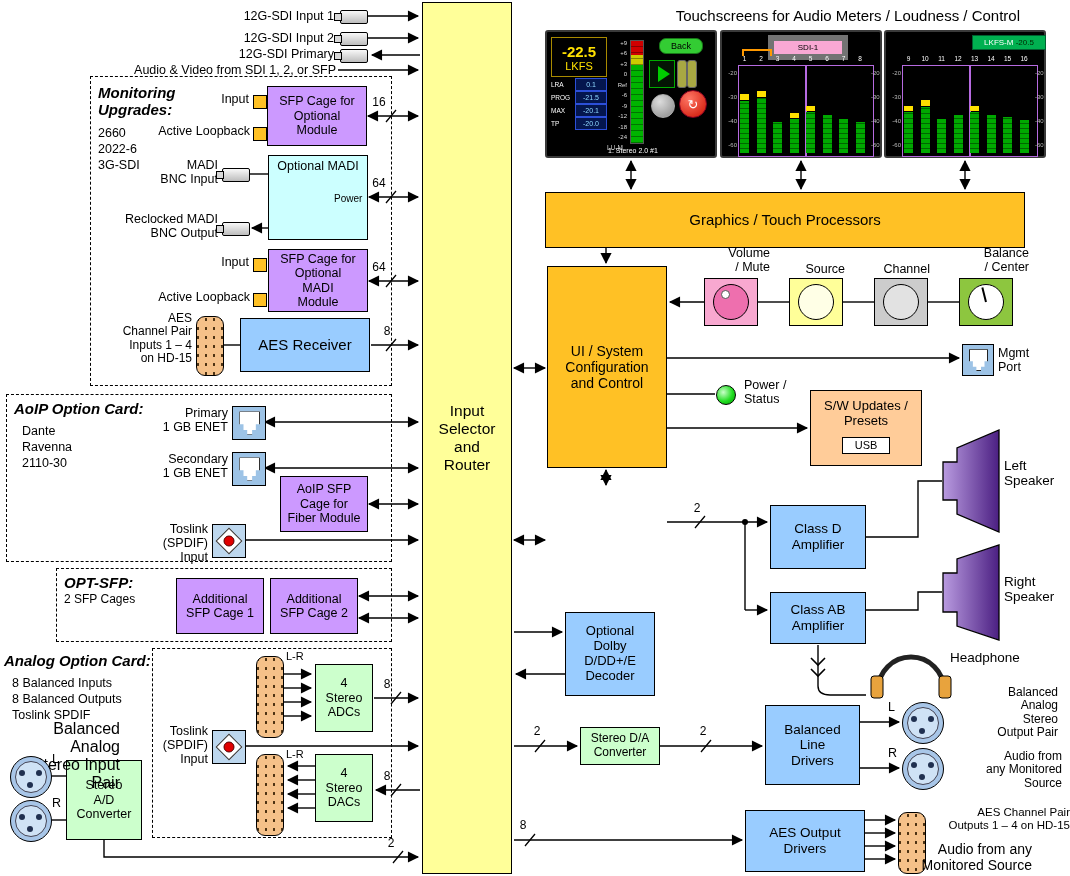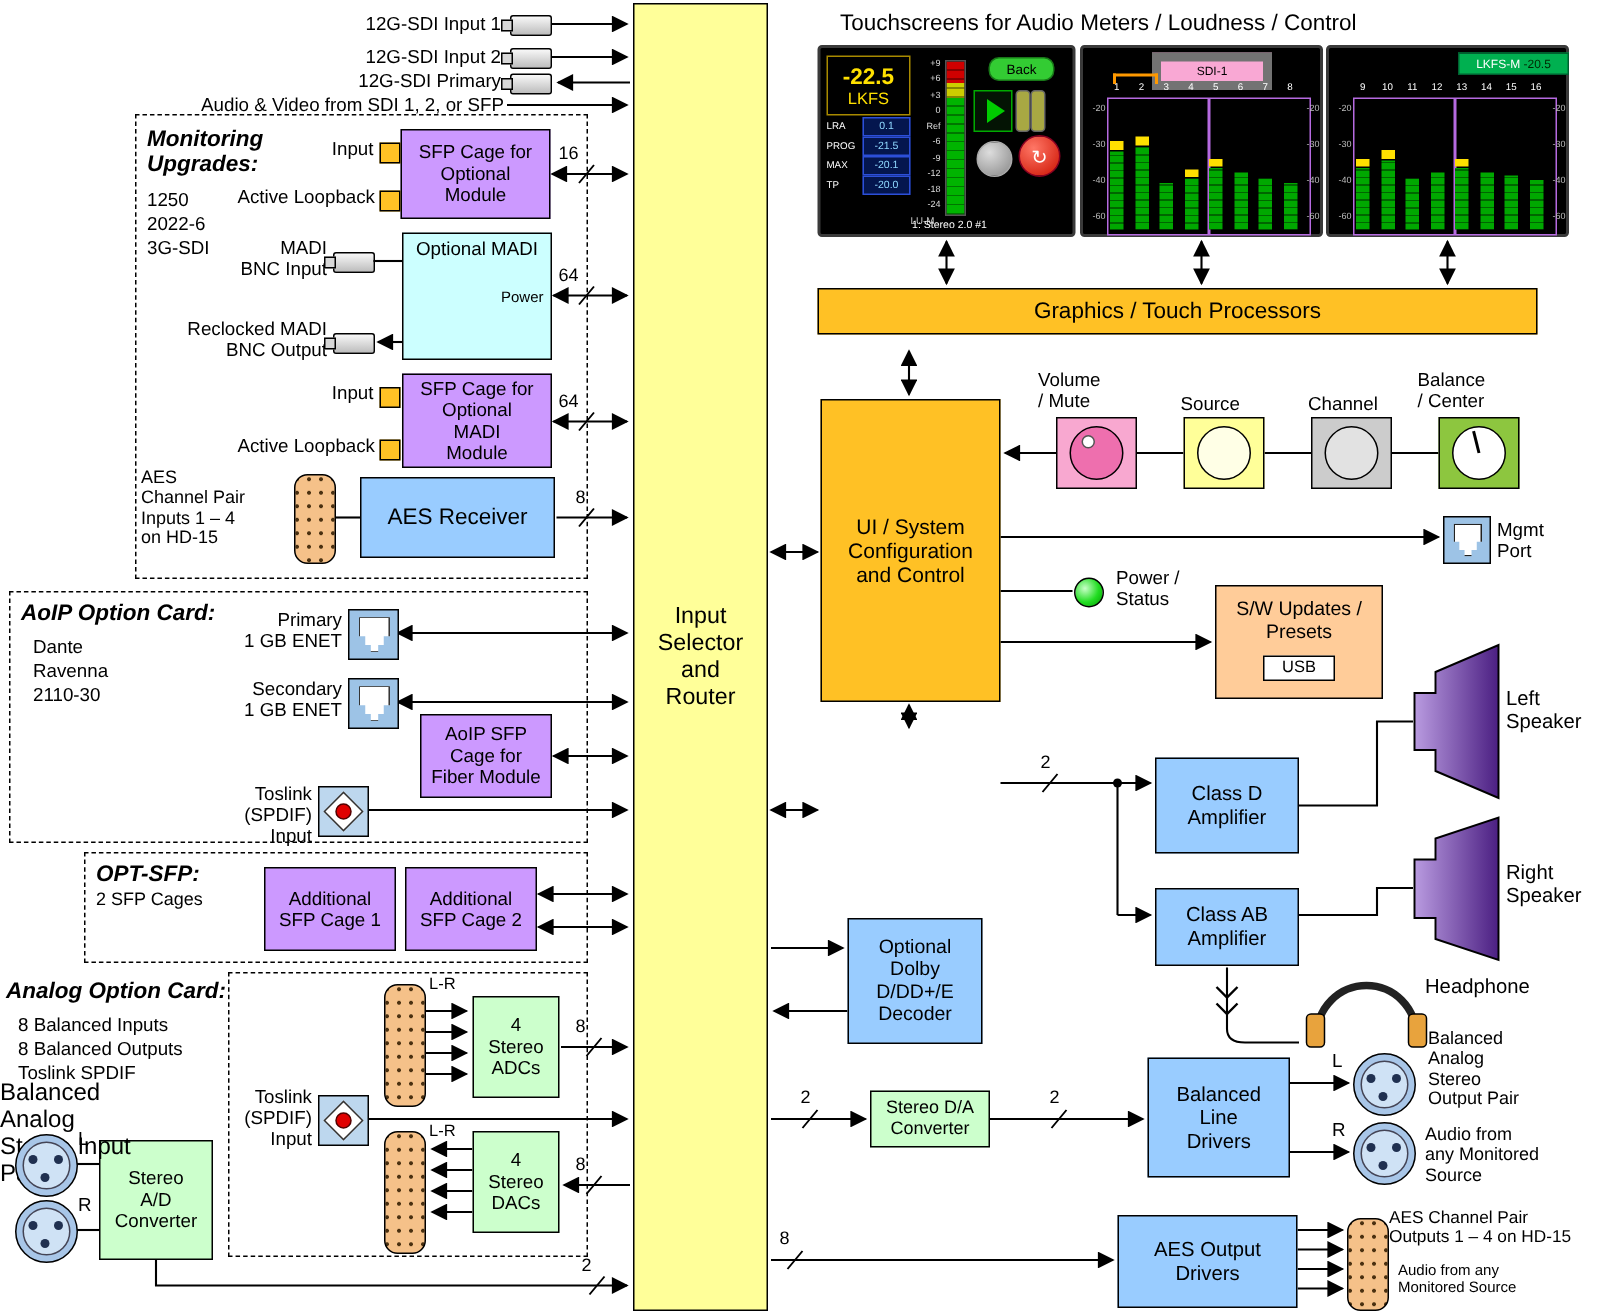--- a/index.html
+++ b/index.html
@@ -1,20 +1,20 @@
 <!DOCTYPE html>
 <html><head>
 <meta charset="utf-8">
 <style>
   html,body{margin:0;padding:0;background:#fff;font-family:"Liberation Sans",sans-serif;color:#000}
   #canvas{position:relative;width:1070px;height:876px;background:#fff;overflow:hidden}
   svg.wires{position:absolute;left:0;top:0;z-index:1}
   .lbl{position:absolute;white-space:pre-line;font-size:12.5px;line-height:1.12;z-index:3}
   .lbl.r{text-align:right}
-  .lbl.c{text-align:left}
+  .lbl.c{text-align:right}
   .blk{position:absolute;border:1.6px solid #000;display:flex;align-items:center;justify-content:center;
        text-align:center;white-space:pre-line;font-size:12.5px;line-height:1.15;z-index:2;box-sizing:border-box}
   .dash{position:absolute;border:1.4px dashed #000;z-index:1;box-sizing:border-box}
   .title{position:absolute;font-style:italic;font-weight:bold;font-size:15px;white-space:pre-line;line-height:1.15;z-index:3}
   .bus{position:absolute;font-size:12px;width:22px;text-align:center;z-index:4}
   .purple{background:#CC99FF}.blue{background:#99CCFF}.cyan{background:#CCFFFF}
   .lgreen{background:#CCFFCC}.orange{background:#FFC125}.peach{background:#FFCC99}
   .lyellow{background:#FFFF99}.mgreen{background:#8DC63F}
   
   .bnc{position:absolute;width:26px;height:12px;background:linear-gradient(#f8f8f8,#bdbdbd);border:1px solid #000;border-radius:2px;z-index:3}
@@ -340,21 +340,21 @@
         <div>-60</div>
       </div>
     <div class="scalecol" style="left:149px;top:38px;height:78px;width:14px">
         <div>-20</div>
         <div>-30</div>
         <div>-40</div>
         <div>-60</div>
       </div>
   </div>
 
-  <div class="blk orange" style="left:545px;top:192px;width:480px;height:31px;font-size:15px">Graphics / Touch Processors</div>
+  <div class="blk orange" style="left:545px;top:192px;width:480px;height:56px;font-size:15px">Graphics / Touch Processors</div>
 
   <div class="blk orange" style="left:547px;top:266px;width:120px;height:202px;font-size:14px">UI / System
 Configuration
 and Control</div>
 
   <div class="lbl c" style="left:692px;top:246px;width:78px">Volume
 / Mute</div>
   <div class="lbl c" style="left:787px;top:262px;width:58px">Source</div>
   <div class="lbl c" style="left:872px;top:262px;width:58px">Channel</div>
   <div class="lbl c" style="left:945px;top:246px;width:84px">Balance
@@ -419,27 +419,27 @@
 Output Pair</div>
   <div class="lbl c" style="left:950px;top:750px;width:112px;font-size:12px">Audio from
 any Monitored
 Source</div>
 
   <div class="blk blue" style="left:745px;top:810px;width:120px;height:62px;font-size:13.5px">AES Output
 Drivers</div>
   <div class="db15" style="left:898px;top:812px;width:26px;height:60px"></div>
   <div class="lbl c" style="left:926px;top:806px;width:144px;font-size:11.5px">AES Channel Pair
 Outputs 1 – 4 on HD-15</div>
-  <div class="lbl c" style="left:932px;top:842px;width:132px;font-size:10px">Audio from any
+  <div class="lbl c" style="left:900px;top:842px;width:132px;font-size:14px">Audio from any
 Monitored Source</div>
 
   <div class="dash" style="left:90px;top:76px;width:302px;height:310px"></div>
   <div class="title" style="left:98px;top:84px;width:130px">Monitoring
 Upgrades:</div>
-  <div class="lbl" style="left:98px;top:126px;width:70px">1250</div>
+  <div class="lbl" style="left:98px;top:126px;width:70px">2660</div>
   <div class="lbl" style="left:98px;top:142px;width:70px">2022-6</div>
   <div class="lbl" style="left:98px;top:158px;width:70px">3G-SDI</div>
 
   <div class="blk purple" style="left:267px;top:86px;width:100px;height:60px">SFP Cage for
 Optional
 Module</div>
   <div class="lbl r" style="left:193px;top:92px;width:56px">Input</div>
   <div class="osq" style="left:253px;top:95px"></div>
   <div class="lbl r" style="left:148px;top:124px;width:102px">Active Loopback</div>
   <div class="osq" style="left:253px;top:127px"></div>

